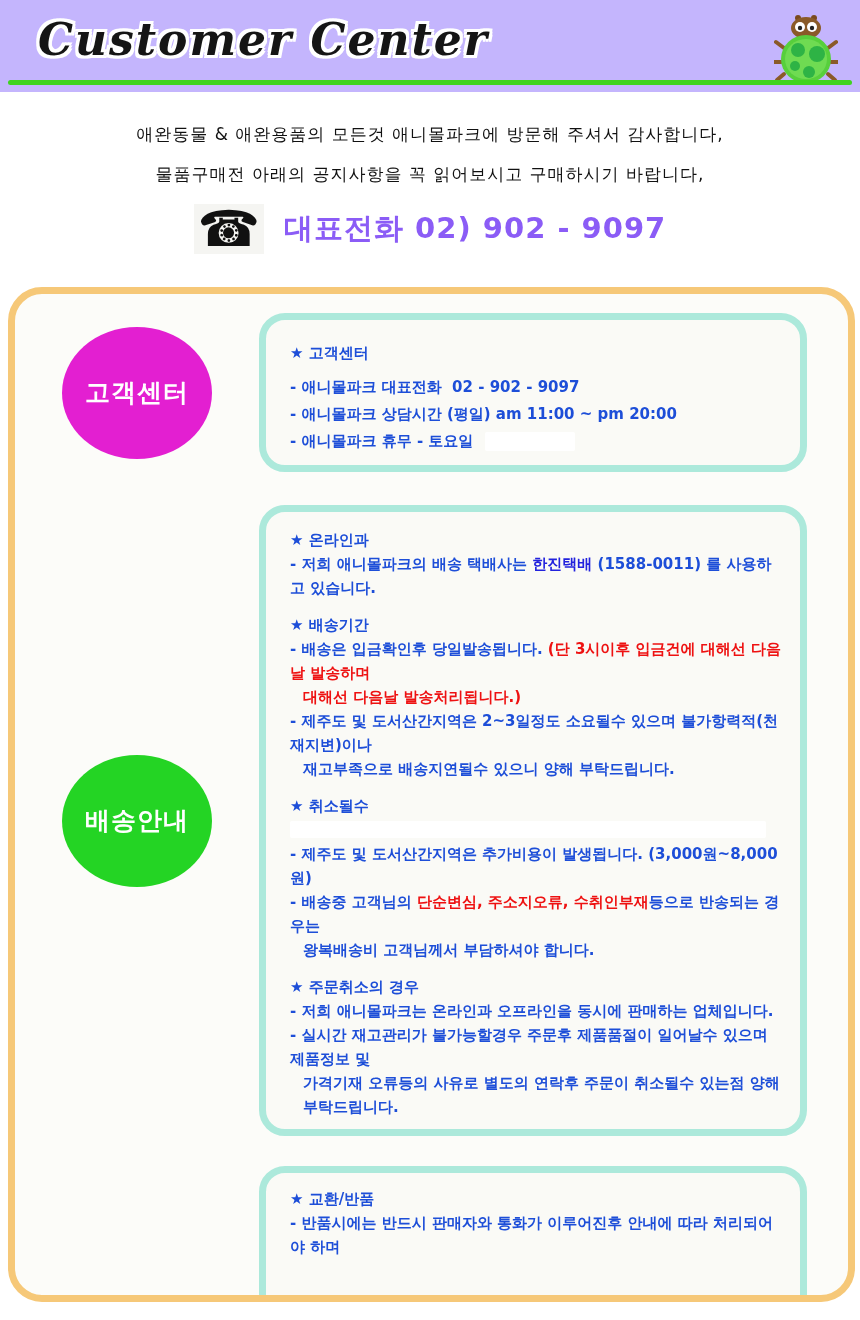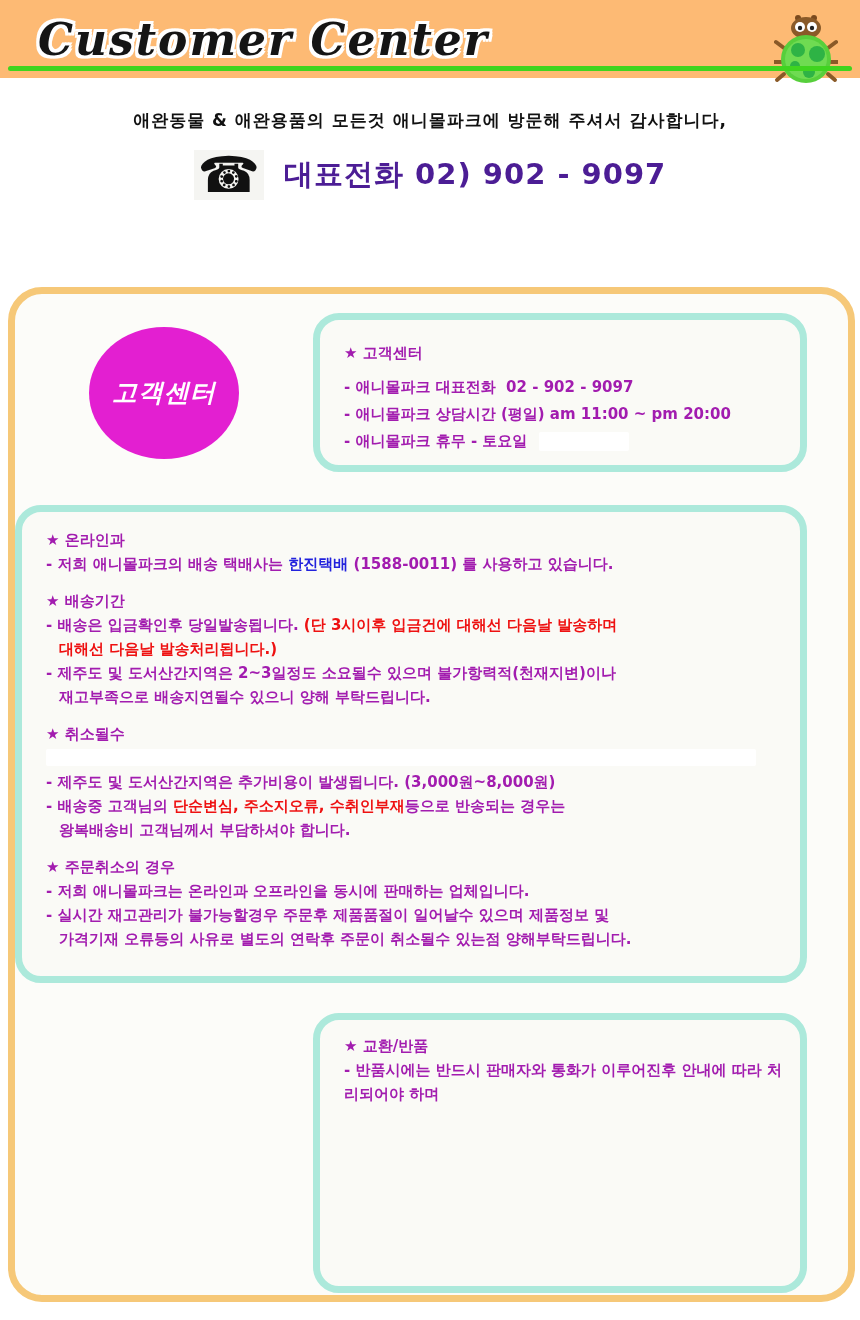--- a/index.html
+++ b/index.html
@@ -8,22 +8,22 @@
     height:1320px;
     background:#ffffff;
     font-family:"DejaVu Sans", sans-serif;
     position:relative;
     overflow:hidden;
   }
 
   
   .header {
     position:relative;
-    height:78px;
-    background:#fdba74;
+    height:92px;
+    background:#c4b5fd;
   }
   .title {
     position:absolute;
     left:38px; top:14px;
     font-family:"DejaVu Serif", serif;
     font-style:italic;
     font-weight:bold;
     font-size:44px;
     letter-spacing:2px;
     color:#151515;
@@ -37,21 +37,21 @@
     height:5px;
     background:#3FD41F;
     border-radius:3px;
   }
   .bug { position:absolute; right:22px; top:14px; width:64px; height:74px; }
 
   
   .intro { margin-top:22px; text-align:center; }
   .intro p {
     font-size:17px;
-    font-weight:bold;
+    font-weight:normal;
     color:#111;
     line-height:40px;
     letter-spacing:1px;
     white-space:pre-wrap;
   }
 
   
   .phone-row {
     margin-top:10px;
     display:flex;
@@ -60,21 +60,21 @@
     gap:20px;
   }
   .phone-icon {
     font-size:50px;
     line-height:50px;
     color:#111;
     background:#f5f5f2;
     padding:0 4px;
   }
   .phone-label {
-    color:#4c1d95;
+    color:#8b5cf6;
     font-size:29px;
     font-weight:bold;
     letter-spacing:1px;
     white-space:pre-wrap;
   }
 
   
   .main-box {
     position:absolute;
     left:8px; top:287px;
@@ -83,26 +83,25 @@
     border-radius:34px;
     background:#FCFCF9;
     overflow:hidden;
   }
   .section-row { display:flex; align-items:stretch; }
   .section-row.r1 { margin-top:19px; }
   .section-row.r2 { margin-top:33px; }
   .section-row.r3 { margin-top:30px; }
 
   .badge-col {
-    width:298px;
+    width:244px;
     flex:none;
     display:flex;
     align-items:center;
     justify-content:center;
-    font-style:italic;
   }
   .badge {
     width:150px; height:132px;
     border-radius:50%;
     display:flex;
     align-items:center;
     justify-content:center;
     color:#fff;
     font-size:25px;
     font-weight:bold;
@@ -140,21 +139,21 @@
     border-radius:2px;
   }
   .erased-inline {
     display:inline-block;
     vertical-align:middle;
     background:#ffffff;
     height:19px;
     border-radius:2px;
     margin-left:12px;
   }
-  .c-black { color:#a21caf; }
+  .c-black { color:#1d4ed8; }
   .c-red   { color:#EE1111; }
   .c-blue  { color:#2222DD;text-align:right; }
 </style>
 </head>
 <body>
 
 <div class="header">
   <div class="title">Customer Center</div>
 
   <svg class="bug" viewBox="0 0 64 74" aria-hidden="true">
@@ -183,20 +182,21 @@
     <circle cx="43" cy="40" r="8" fill="#2EB345"></circle>
     <circle cx="21" cy="52" r="5" fill="#2EB345"></circle>
     <circle cx="35" cy="58" r="6" fill="#2EB345"></circle>
   </svg>
 
   <div class="header-line"></div>
 </div>
 
 <div class="intro">
   <p>애완동물 &amp; 애완용품의 모든것 애니몰파크에 방문해 주셔서 감사합니다,</p>
+  <p>물품구매전 아래의 공지사항을 꼭 읽어보시고 구매하시기 바랍니다,</p>
 </div>
 
 <div class="phone-row">
   <span class="phone-icon">☎</span>
   <span class="phone-label">대표전화 02) 902 - 9097</span>
 </div>
 
 <div class="main-box">
   <div>
       <div class="section-row r1">
@@ -204,20 +204,23 @@
           <div class="badge" style="background: rgb(227, 31, 209);">고객센터</div>
         </div>
         <div class="info-box b1">
           <div class="line heading"><span class="c-black">★ 고객센터</span></div>
           <div class="line"><span class="c-black">- 애니몰파크 대표전화  02 - 902 - 9097</span></div>
           <div class="line"><span class="c-black">- 애니몰파크 상담시간 (평일) am 11:00 ~ pm 20:00</span></div>
           <div class="line"><span class="c-black">- 애니몰파크 휴무 - 토요일</span><span class="erased-inline" style="width: 90px;"></span></div>
         </div>
       </div>
       <div class="section-row r2">
+        <div class="badge-col">
+          <div class="badge" style="background: rgb(36, 212, 36);">배송안내</div>
+        </div>
         <div class="info-box b2">
           <div class="line"><span class="c-black">★ 온라인과</span></div>
           <div class="line"><span class="c-black">- 저희 애니몰파크의 배송 택배사는 </span><span class="c-blue">한진택배</span><span class="c-black"> (1588-0011) 를 사용하고 있습니다.</span></div>
           <div class="blank"></div>
           <div class="line"><span class="c-black">★ 배송기간</span></div>
           <div class="line"><span class="c-black">- 배송은 입금확인후 당일발송됩니다. </span><span class="c-red">(단 3시이후 입금건에 대해선 다음날 발송하며</span></div>
           <div class="line indent"><span class="c-red">대해선 다음날 발송처리됩니다.)</span></div>
           <div class="line"><span class="c-black">- 제주도 및 도서산간지역은 2~3일정도 소요될수 있으며 불가항력적(천재지변)이나</span></div>
           <div class="line indent"><span class="c-black">재고부족으로 배송지연될수 있으니 양해 부탁드립니다.</span></div>
           <div class="blank"></div>

